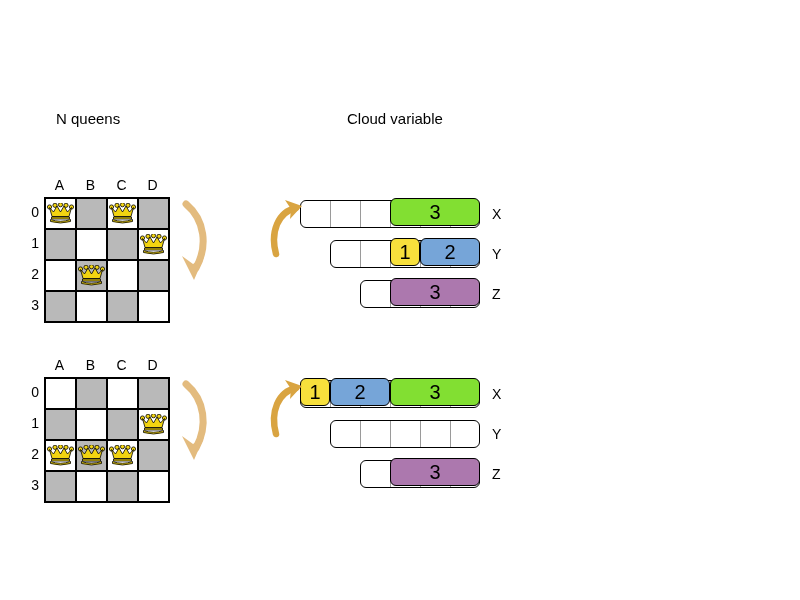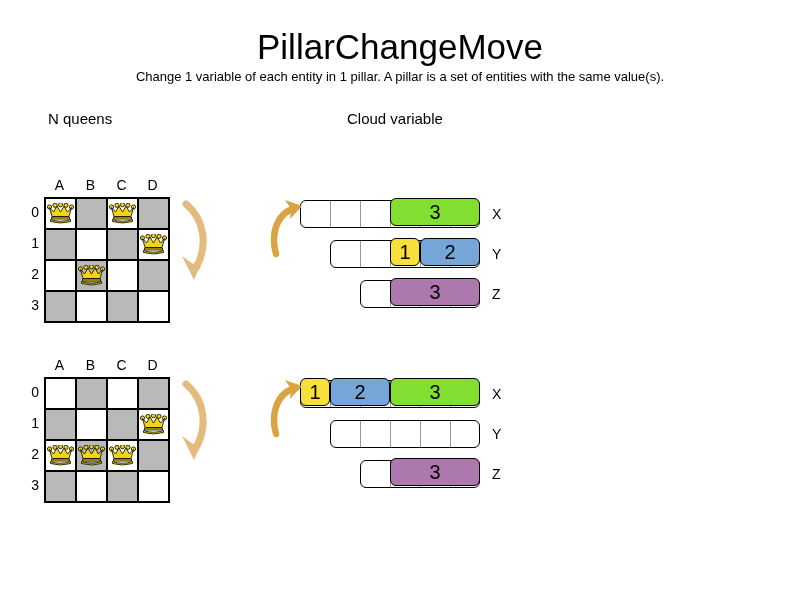--- a/index.html
+++ b/index.html
@@ -17,21 +17,21 @@
     font-size:35px;font-weight:400;letter-spacing:0px;line-height:42px;
   }
   .subtitle{
     position:absolute;left:0;top:69px;width:800px;text-align:center;
     font-size:13px;font-weight:400;line-height:16px;
   }
   .section-heading{
     position:absolute;font-size:15px;font-weight:400;line-height:18px;
     white-space:nowrap;
   }
-  #heading-nqueens{left:48px;top:110px;text-align:center;}
+  #heading-nqueens{left:56px;top:110px;text-align:center;}
   #heading-cloud{left:347px;top:110px;}
 
   
   .board{position:absolute;width:124px;height:124px;
          border:1.5px solid #000;box-sizing:content-box;}
   .board .cell{
     position:absolute;width:31px;height:31px;box-sizing:border-box;
     border:1px solid #000;
   }
   .cell.light{background:#ffffff;}
@@ -68,22 +68,20 @@
   .cloud-label{
     position:absolute;font-size:14px;line-height:18px;top:5px;
     white-space:nowrap;
   }
 </style>
 </head>
 <body>
 
 <div id="stage">
 
-  <div class="title">PillarChangeMove</div>
-  <div class="subtitle">Change 1 variable of each entity in 1 pillar. A pillar is a set of entities with the same value(s).</div>
 
   <div class="section-heading" id="heading-nqueens">N queens</div>
   <div class="section-heading" id="heading-cloud">Cloud variable</div>
 
   <div id="boards">
       <div class="file-label" style="left: 44px; top: 177px;">A</div>
       <div class="file-label" style="left: 75px; top: 177px;">B</div>
       <div class="file-label" style="left: 106px; top: 177px;">C</div>
       <div class="file-label" style="left: 137px; top: 177px;">D</div>
       <div class="rank-label" style="left: 23px; top: 204px;">0</div>

